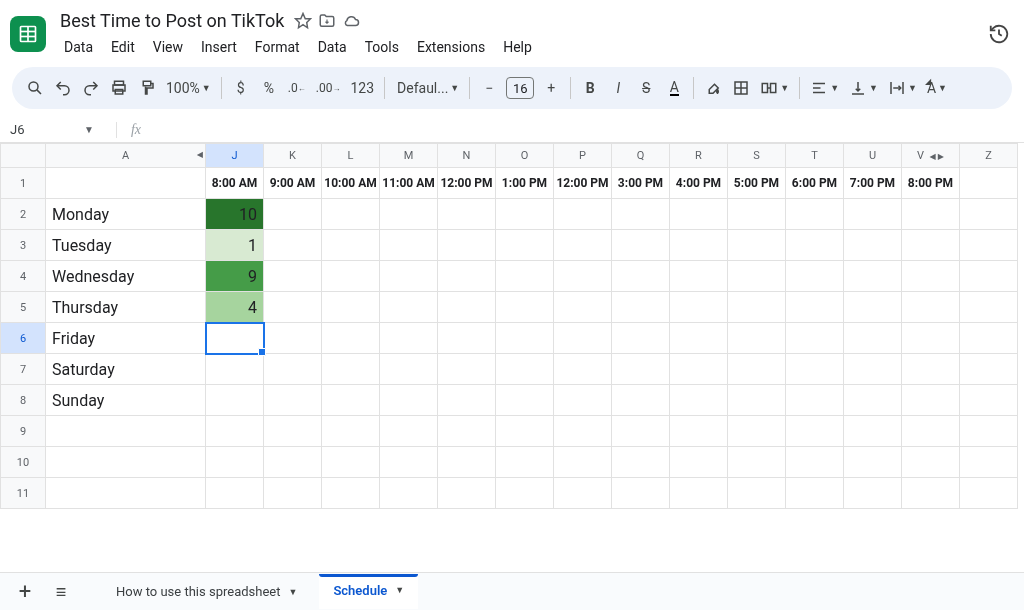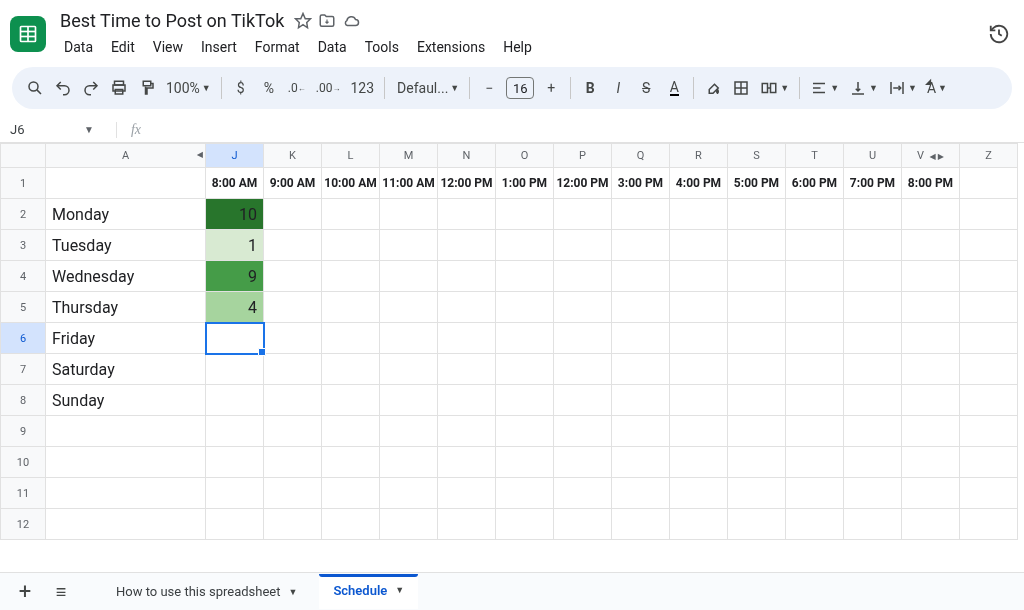--- a/index.html
+++ b/index.html
@@ -455,38 +455,20 @@
           <td></td>
           <td></td>
           <td></td>
           <td></td>
           <td></td>
           <td></td>
           <td></td>
           <td></td>
           <td></td>
         </tr>
-        <tr class="data">
-          <th class="rowh">12</th>
-          <td class="day"></td>
-          <td class="val "></td>
-          <td></td>
-          <td></td>
-          <td></td>
-          <td></td>
-          <td></td>
-          <td></td>
-          <td></td>
-          <td></td>
-          <td></td>
-          <td></td>
-          <td></td>
-          <td></td>
-          <td></td>
-        </tr>
       </tbody>
     </table>
 </div>
 
 <div class="tabs">
   <span class="tab-btn" style="position:absolute;left:10px;font-size:22px;">+</span>
   <span class="tab-btn" style="position:absolute;left:46px;font-size:18px;">≡</span>
   <div style="width:50px;"></div>
   <div class="tab">
       <span>How to use this spreadsheet</span>

